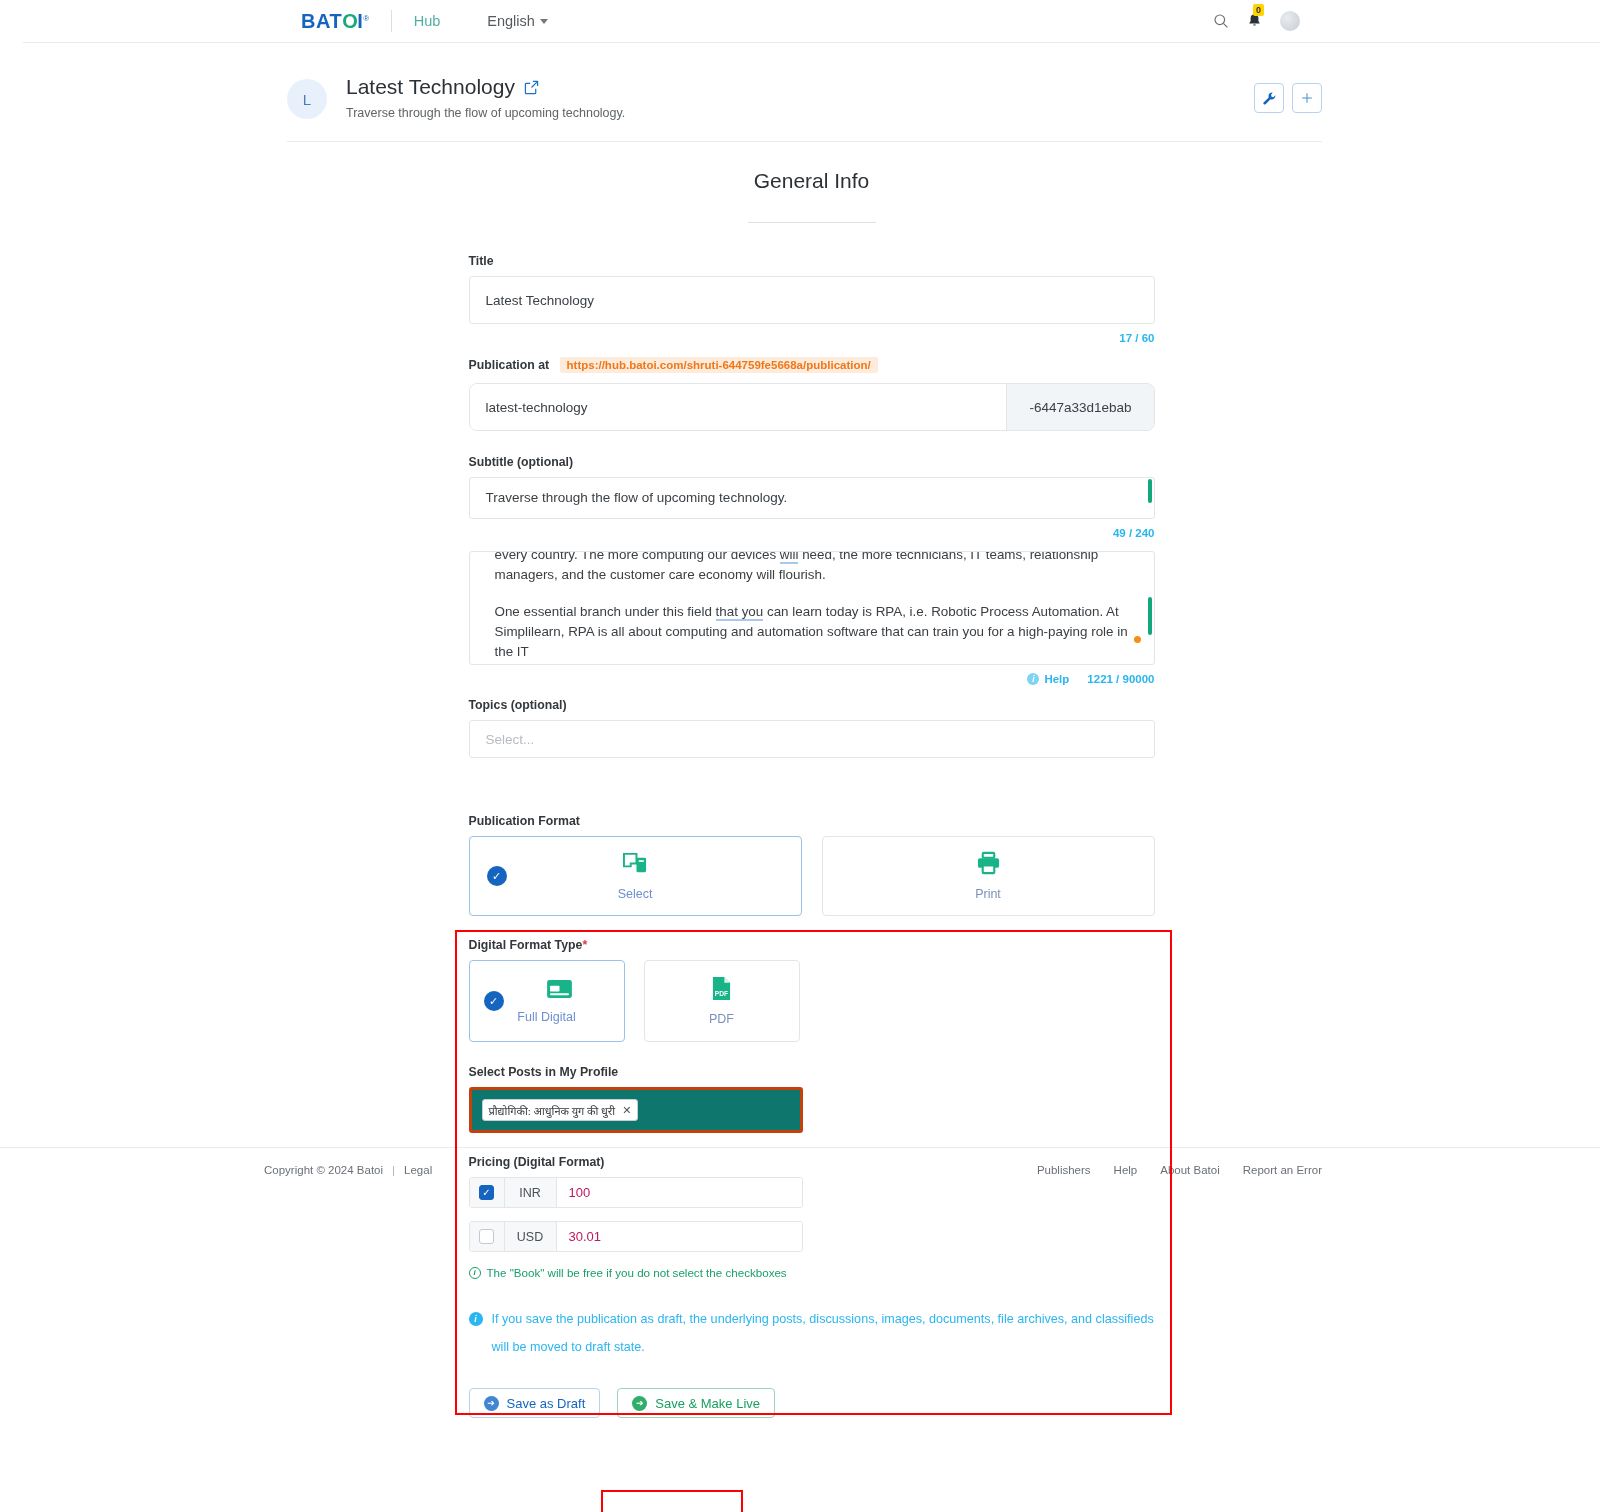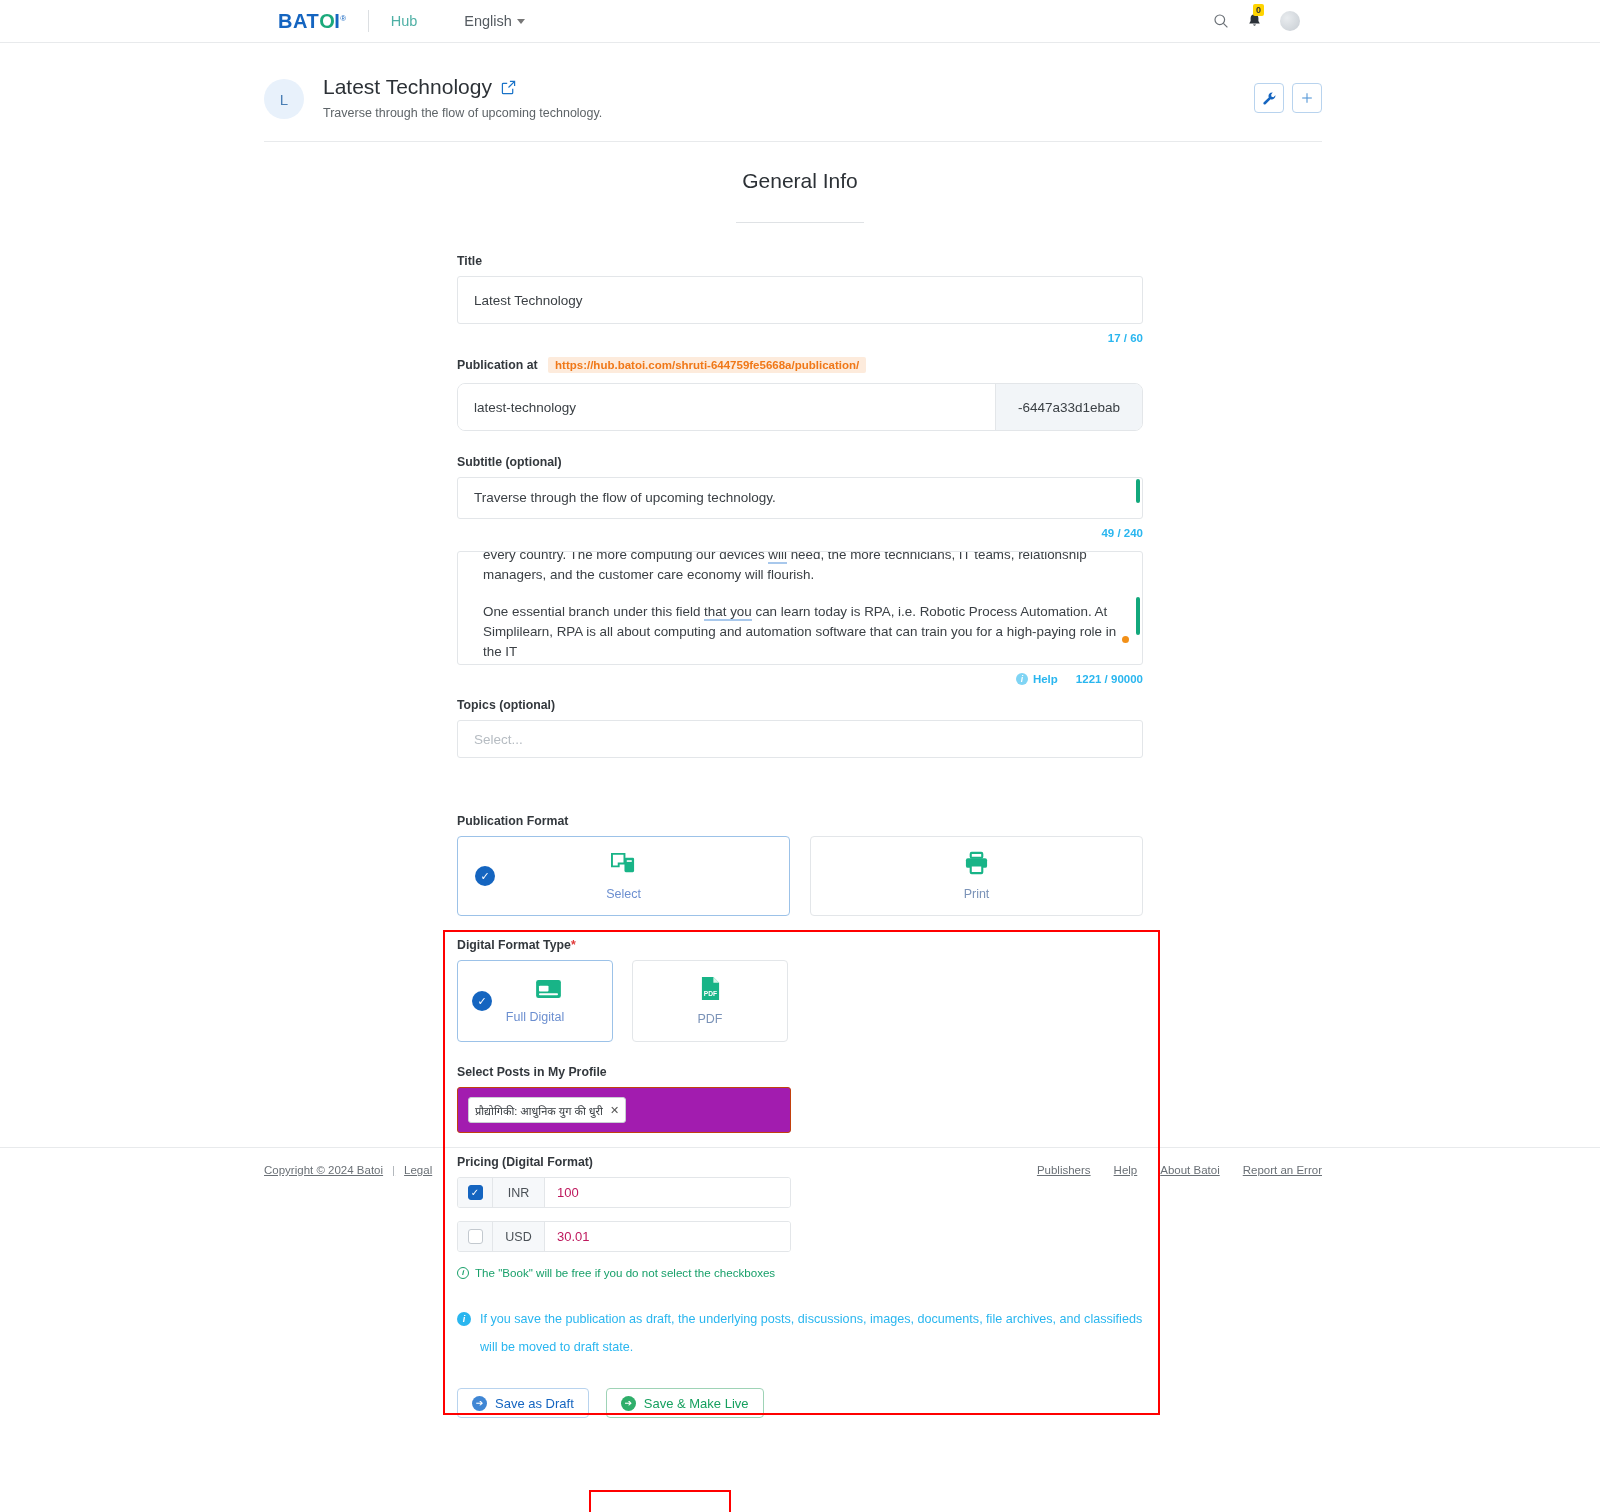--- a/index.html
+++ b/index.html
@@ -4,21 +4,21 @@
 <style>
   * { box-sizing: border-box; }
   html, body { margin:0; padding:0; }
   body {
     width:1600px; height:1512px;
     background:#ffffff;
     font-family:"Liberation Sans", sans-serif;
     color:#33383d;
     overflow:hidden;
   }
-  .page { position:relative; width:1600px; height:1192px; }
+  .page { position:relative; width:1600px; height:1192px;padding-left:23px; }
 
   
   .topnav {
     height:43px; border-bottom:1px solid #e8eaec;
     display:flex; align-items:center;
     padding:0 0 0 278px;
     background:#fff;
   }
   .logo { display:flex; align-items:baseline; letter-spacing:-0.5px; }
   .logo .bat { font-size:20px; font-weight:bold; color:#1565c0; letter-spacing:0.5px; }
@@ -132,22 +132,22 @@
   .card.gray .cap { color:#7b93b8; }
   .w-left { width:334px; }
   .w-right { width:334px; }
 
   .dft-row { display:flex; gap:19px; margin-top:8px; }
   .dft-card { width:156px; height:82px; }
   .dft-card .chk { left:14px; }
   .dft-card .ico-wrap { margin-left:26px; }
 
   .tagbox {
-    width:334px; min-height:46px; border:1px solid #c2410c; border-radius:3px;
-    background:#a21caf; padding:9px 10px; display:flex; flex-wrap:wrap; gap:6px;
+    width:334px; min-height:46px; border:3px solid #c2410c; border-radius:3px;
+    background:#0f766e; padding:9px 10px; display:flex; flex-wrap:wrap; gap:6px;font-family:Liberation Serif, serif;
   }
   .tag {
     border:1px solid #c9ced3; border-radius:3px; background:#fff;
     font-size:11px; color:#33383d; padding:2px 6px; display:flex; align-items:center; gap:7px;
   }
   .tag .x { color:#555; cursor:pointer; font-size:11px; }
 
   .price-row { display:flex; width:334px; border:1px solid #e3e6e9; border-radius:3px; overflow:hidden; height:31px; margin-top:7px; }
   .price-chk { width:35px; display:flex; align-items:center; justify-content:center; background:#f6f8fa; border-right:1px solid #e3e6e9; }
   .cb {
@@ -174,21 +174,21 @@
   }
   .btn.green { border-color:#9ed3b6; color:#17a05f; }
   .bico { width:15px;height:15px;border-radius:50%;background:#3f86d4;color:#fff;font-size:9px;
     display:flex;align-items:center;justify-content:center; }
   .btn.green .bico { background:#2fae6a; }
 
   
   .footer {
     position:absolute; left:0; bottom:0; width:1600px; border-top:1px solid #e8eaec;
     height:45px; display:flex; align-items:center; padding:0 278px 0 264px;
-    font-size:11.5px; color:#6a7076;text-decoration:underline;
+    font-size:11.5px; color:#6a7076;
   }
   .footer a { color:#6a7076; text-decoration:none; }
   .footer .sep { margin:0 9px; color:#aeb3b8; }
   .footer-right { margin-left:auto; display:flex; gap:23px; }
 </style>
 </head>
 <body>
 
 <div class="page">
 

